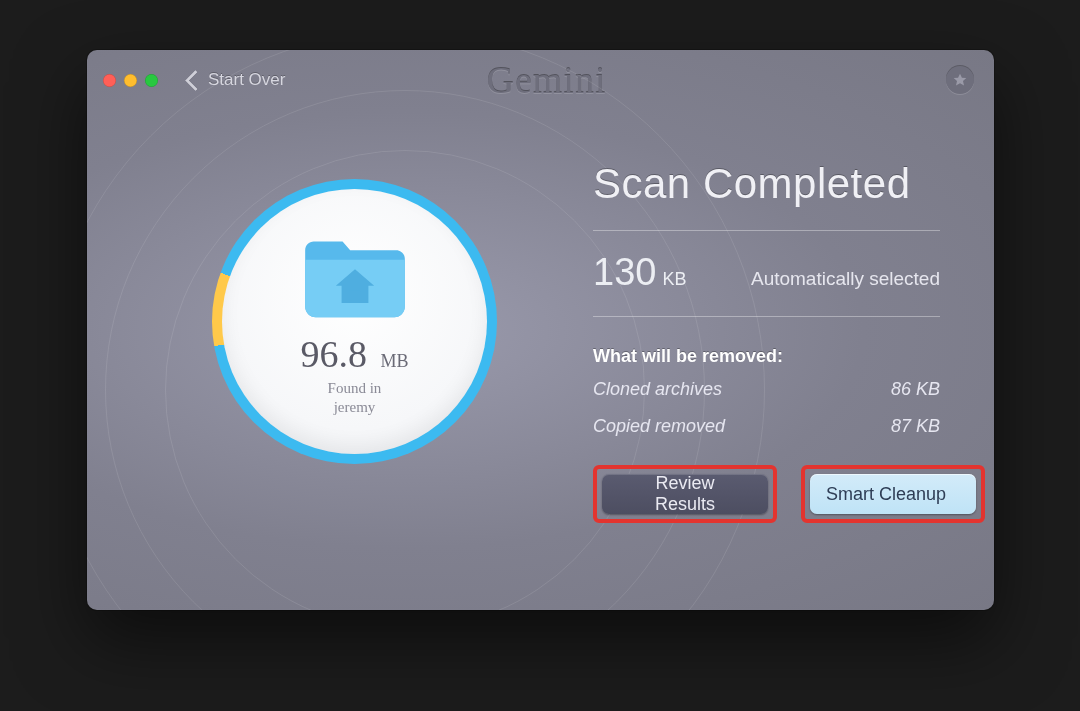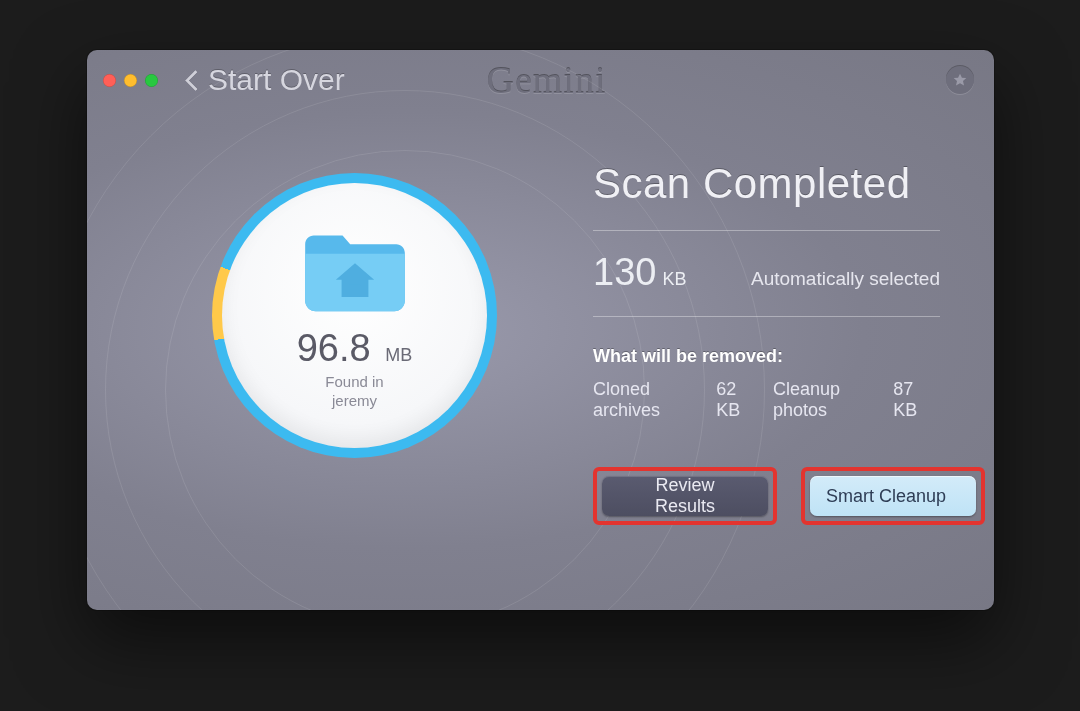--- a/index.html
+++ b/index.html
@@ -39,21 +39,21 @@
   .tl.red    { background: #ff5f57; box-shadow: inset 0 0 0 0.5px rgba(0,0,0,0.2); }
   .tl.yellow { background: #ffbd2e; box-shadow: inset 0 0 0 0.5px rgba(0,0,0,0.2); }
   .tl.green  { background: #28c840; box-shadow: inset 0 0 0 0.5px rgba(0,0,0,0.2); }
 
   .back {
     display: flex;
     align-items: center;
     gap: 10px;
     margin-left: 28px;
     color: #d6d6df;
-    font-size: 30px;
+    font-size: 17px;
     font-weight: 400;
     cursor: pointer;
     text-shadow: 0 -1px 0 rgba(0,0,0,0.25);
   }
   .chevron-left {
     width: 12px; height: 22px;
     display: inline-block;
     position: relative;
   }
   .chevron-left::before {
@@ -109,23 +109,24 @@
     border-radius: 50%;
   }
   .ring.r1 { left: 30px;  top: 30px;  width: 480px; height: 480px; }
   .ring.r2 { left: -30px; top: -30px; width: 600px; height: 600px; }
   .ring.r3 { left: -90px; top: -90px; width: 720px; height: 720px; }
 
   
   .scan-circle {
     position: absolute;
     left: 130px;
-    top: 128px;
+    top: 134px;
     width: 275px;
     height: 275px;
+    font-family: Liberation Serif, serif;
   }
   .arc {
     position: absolute;
     inset: -5px;
     border-radius: 50%;
     background: conic-gradient(from 290deg,
       #3cbaf0 0deg 330deg,
       #ffc94a 330deg 360deg);
   }
   .arc::after{
@@ -209,30 +210,30 @@
     margin-top: 8px;
   }
 
   .sub-head {
     color: #ffffff;
     font-size: 18px;
     font-weight: 600;
     margin: 29px 0 12px;
     text-shadow: 0 -1px 0 rgba(0,0,0,0.3);
   }
-  .remove-list { display: flex; gap: 10px; }
+  .remove-list { display: flex; flex-direction: column; gap: 16px; font-style: italic; }
   .remove-row {
     display: flex;
     justify-content: space-between;
     color: #e6e6f0;
     font-size: 18px;
     font-weight: 300;
   }
 
-  .btn-row { display: flex; gap: 24px; margin-top: 46px; }
+  .btn-row { display: flex; gap: 24px; margin-top: 28px; }
   .btn-frame {
     display: inline-block;
     padding: 5px;
     border: 4px solid #e3342f;
     border-radius: 6px;
   }
   .btn {
     display: inline-flex;
     align-items: center;
     justify-content: center;
@@ -316,24 +317,24 @@
         <span>130</span><span class="unit">KB</span>
       </div>
       <div class="sel-label">Automatically selected</div>
     </div>
     <hr class="hr">
 
     <div class="sub-head">What will be removed:</div>
     <div class="remove-list">
       <div class="remove-row">
         <span>Cloned archives</span>
-        <span>62 KB</span>
+        <span>86 KB</span>
       </div>
       <div class="remove-row">
-        <span>Cleanup photos</span>
+        <span>Copied removed</span>
         <span>87 KB</span>
       </div>
     </div>
 
     <div class="btn-row">
       <span class="btn-frame">
         <button class="btn secondary">Review Results</button>
       </span>
       <span class="btn-frame">
         <button class="btn primary">Smart Cleanup</button>

